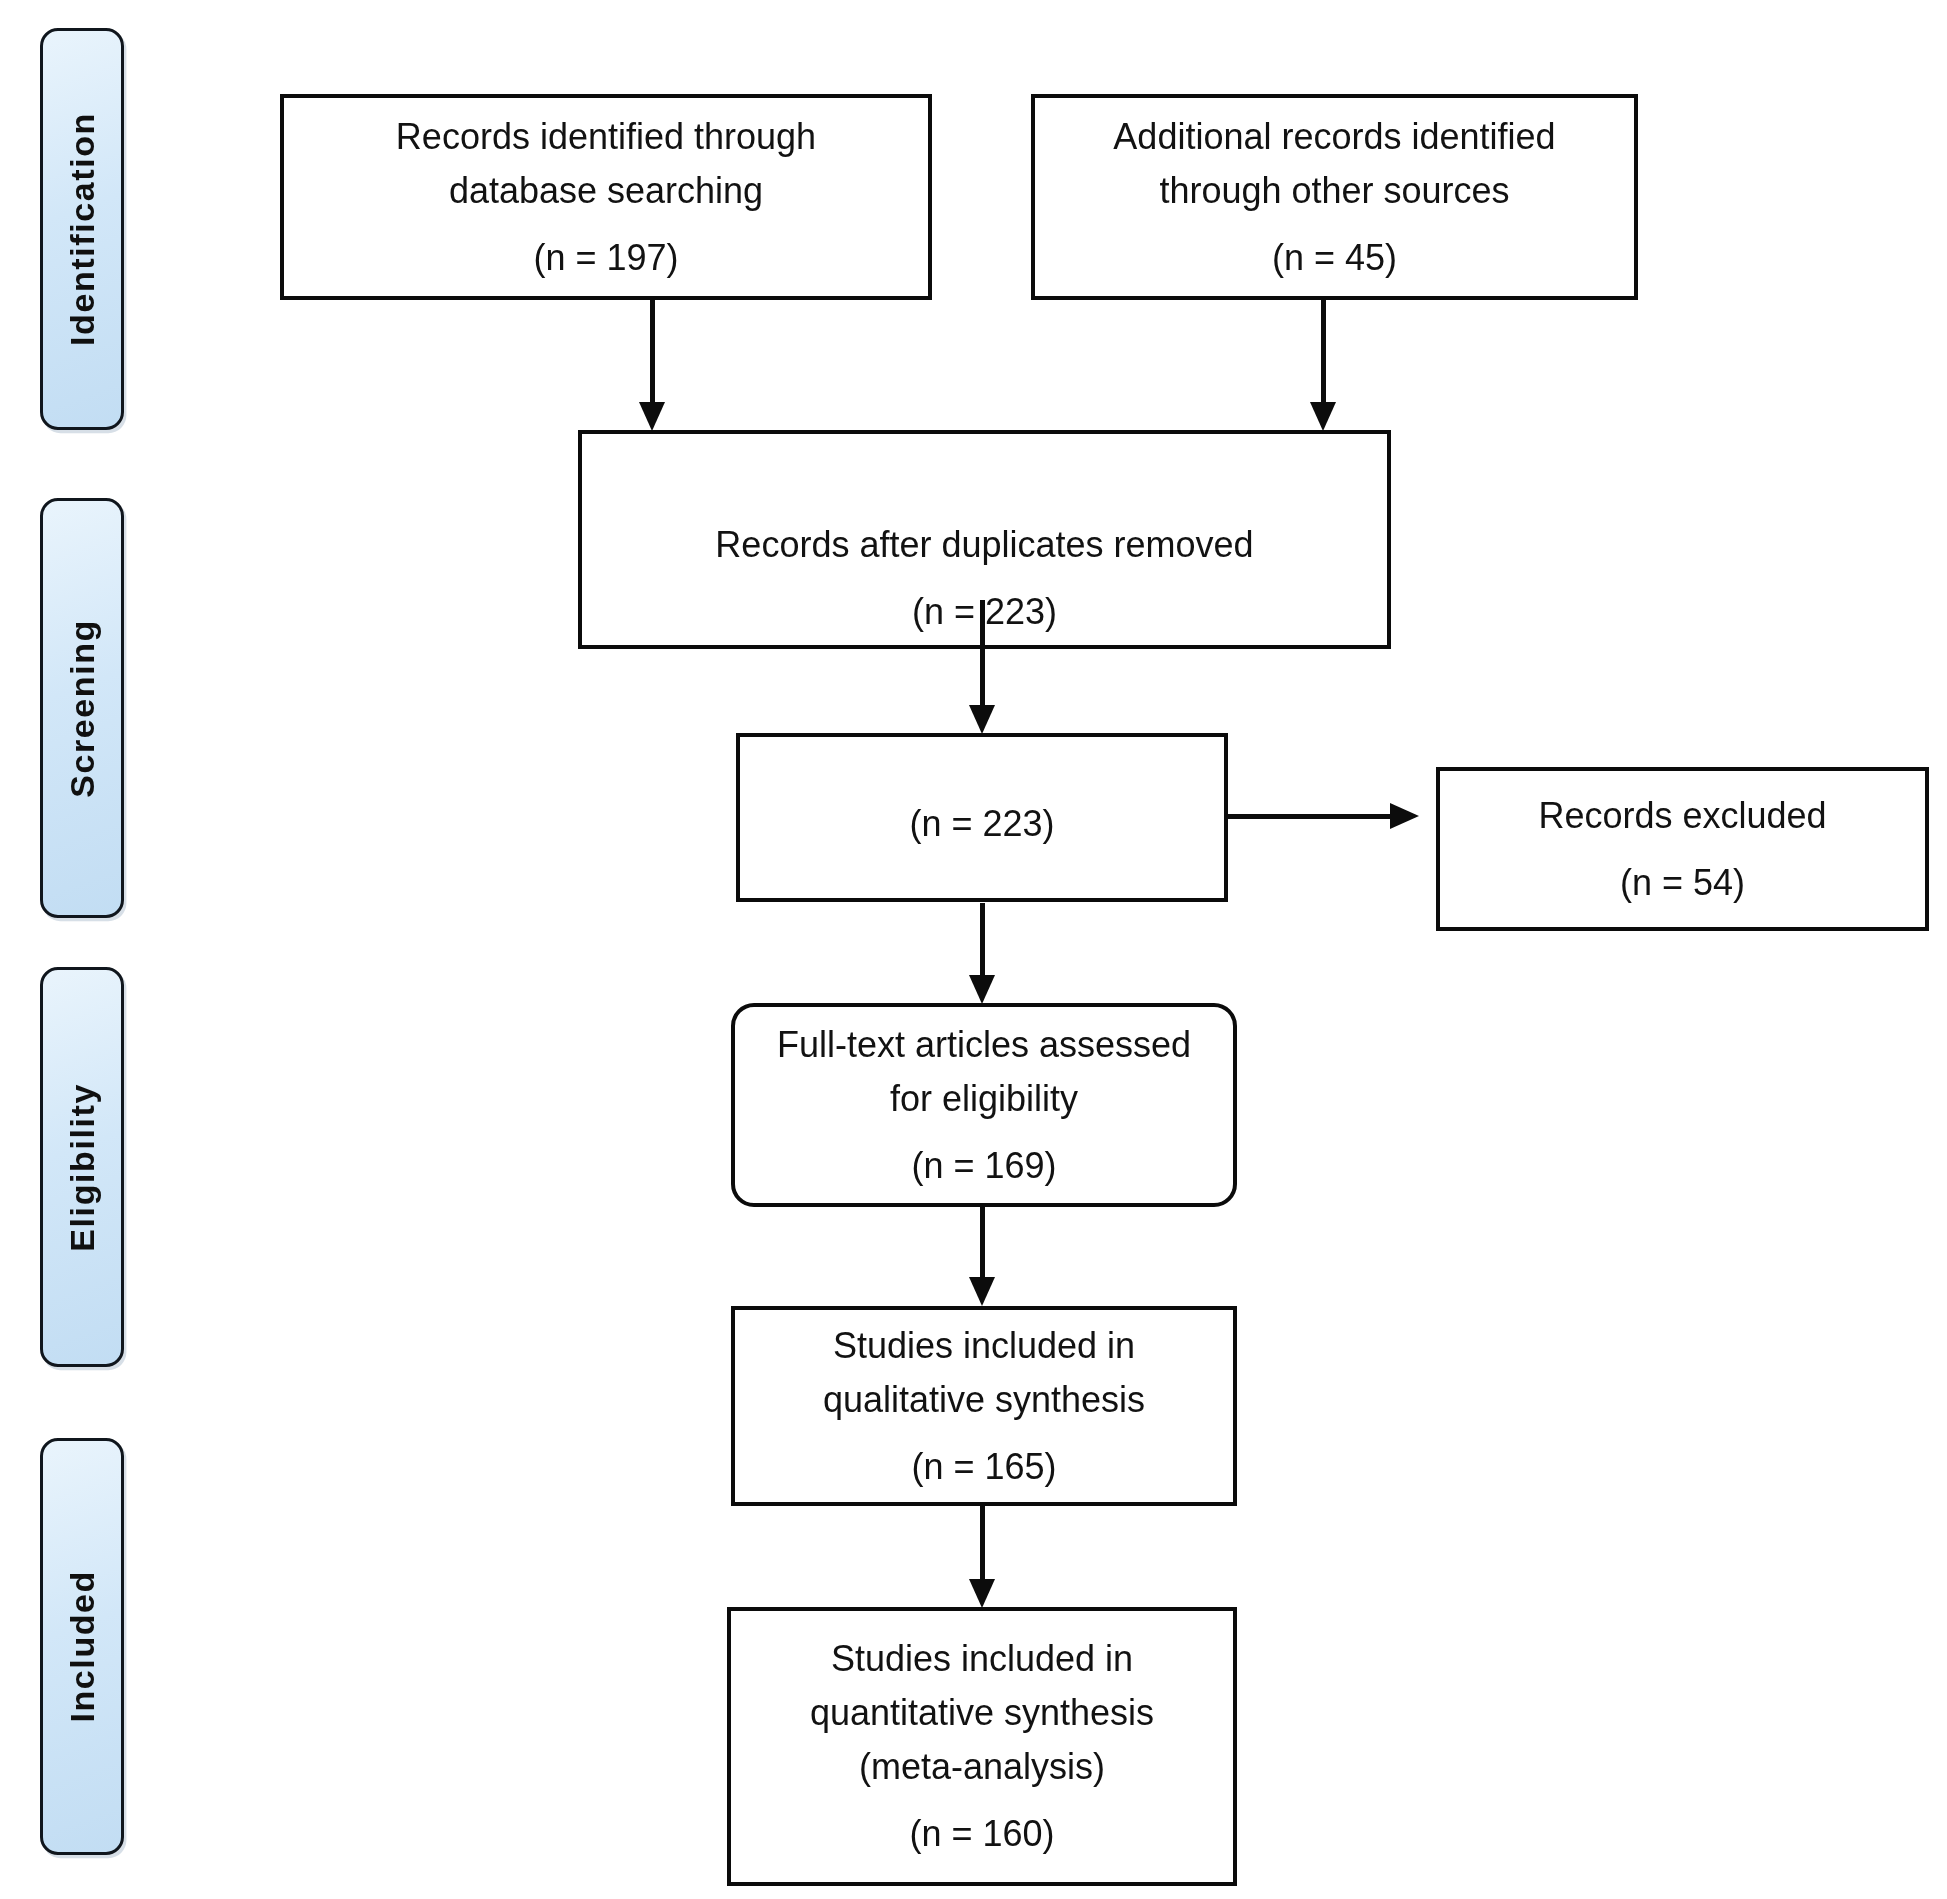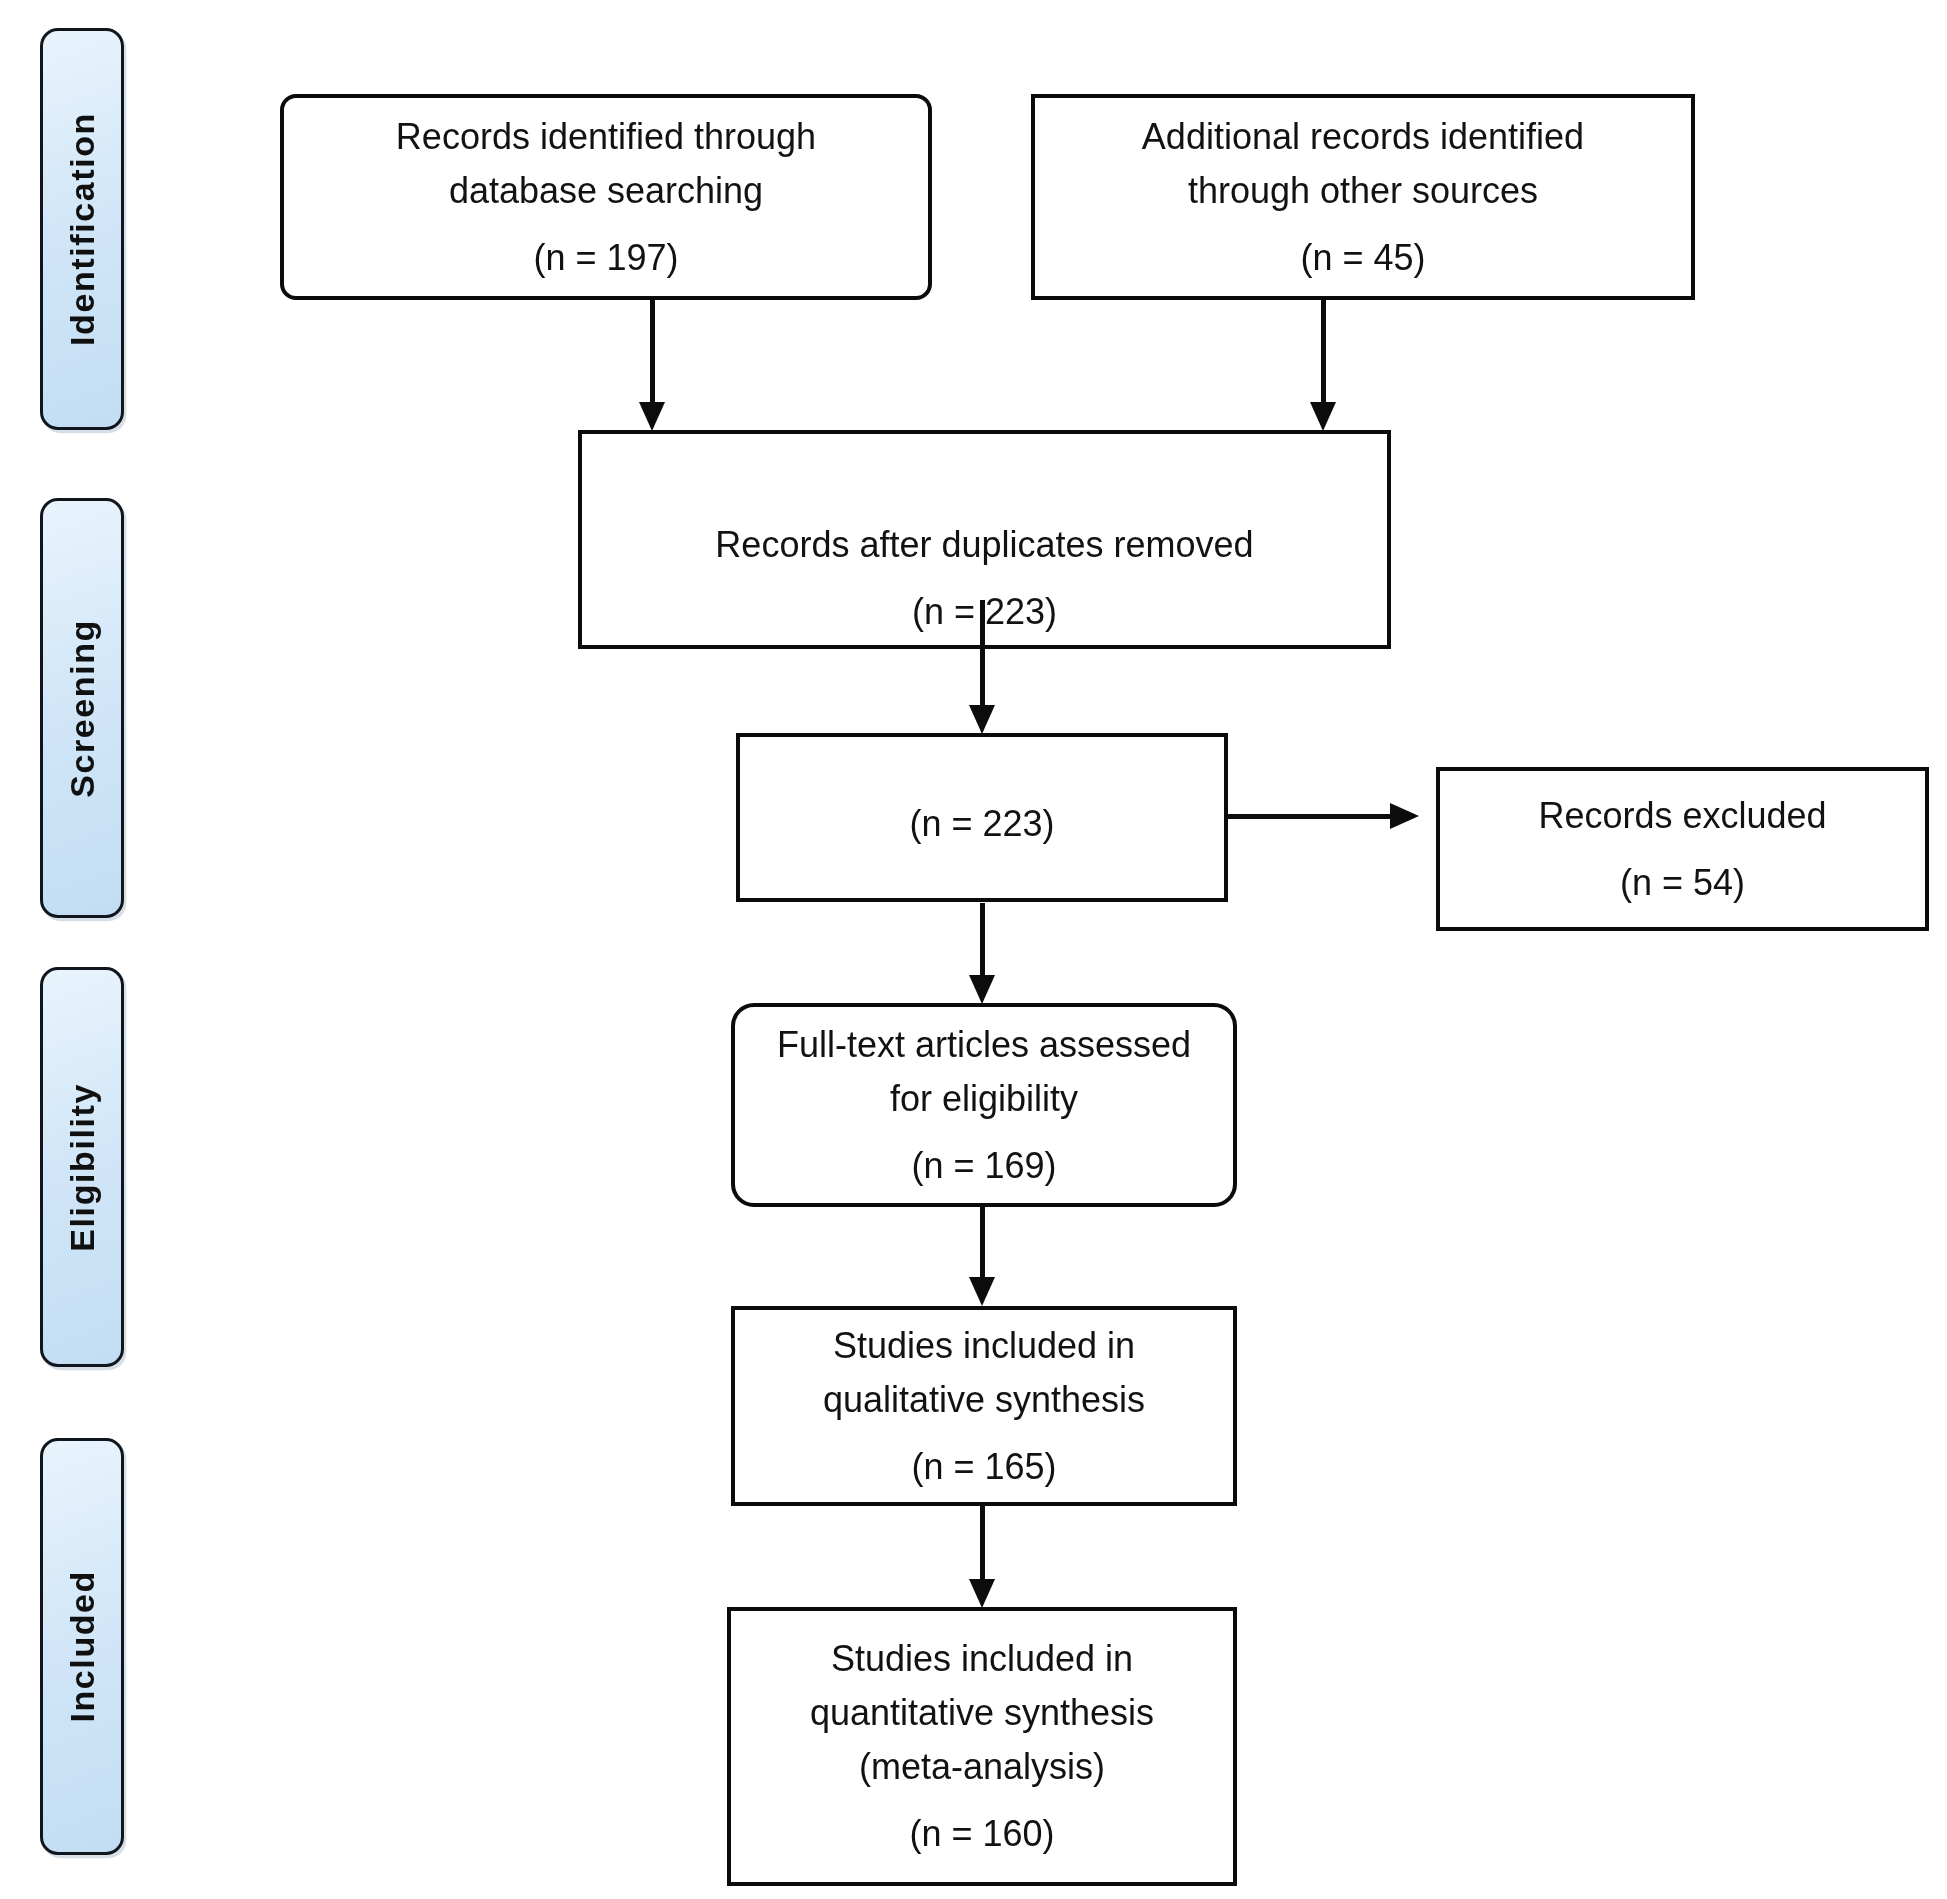--- a/index.html
+++ b/index.html
@@ -104,27 +104,27 @@
   <div class="stage" style="top:498px; height:420px;">
     <div class="stage-label">Screening</div>
   </div>
   <div class="stage" style="top:967px; height:400px;">
     <div class="stage-label">Eligibility</div>
   </div>
   <div class="stage" style="top:1438px; height:417px;">
     <div class="stage-label">Included</div>
   </div>
 
-  <div class="fbox" style="left:280px; top:94px; width:652px; height:206px;border-radius:16px;">
+  <div class="fbox" style="left:280px; top:94px; width:652px; height:206px;">
     <div>Records identified through</div>
     <div>database searching</div>
     <div class="count">(n = 197)</div>
   </div>
 
-  <div class="fbox" style="left:1031px; top:94px; width:664px; height:206px;">
+  <div class="fbox" style="left:1031px; top:94px; width:607px; height:206px;">
     <div>Additional records identified</div>
     <div>through other sources</div>
     <div class="count">(n = 45)</div>
   </div>
 
   <div class="fbox" style="left:578px; top:430px; width:813px; height:219px;justify-content:flex-end;">
     <div>Records after duplicates removed</div>
     <div class="count">(n = 223)</div>
   </div>
 

